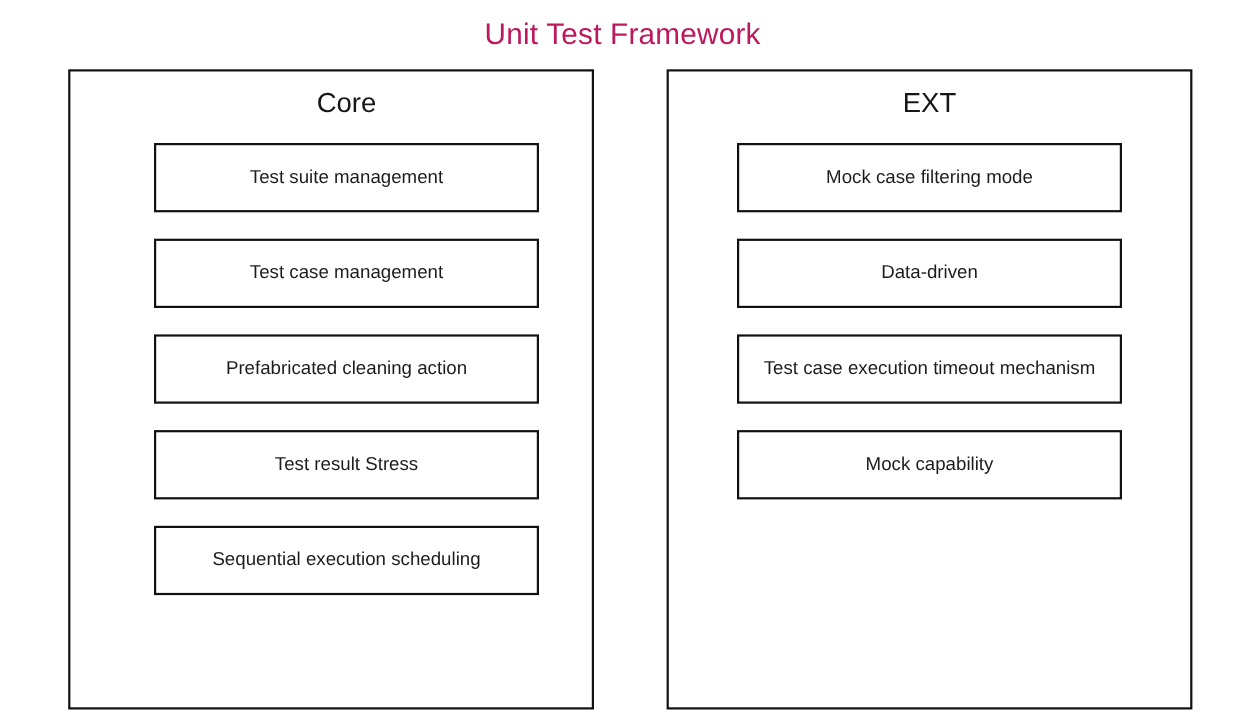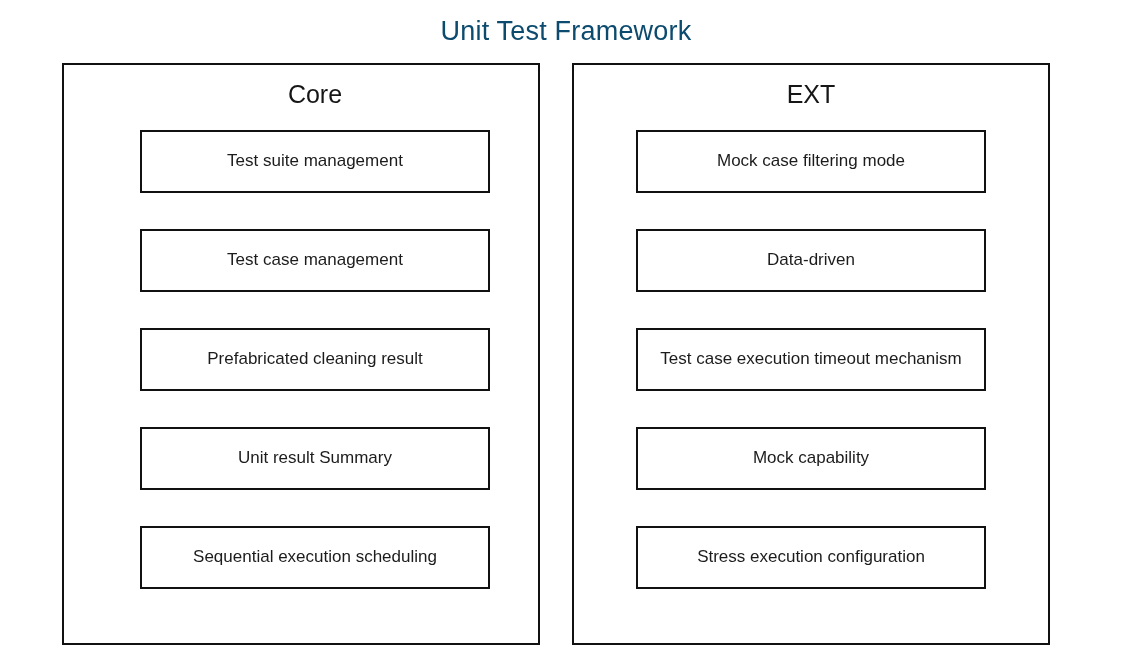--- a/index.html
+++ b/index.html
@@ -17,45 +17,45 @@
     overflow: hidden;
   }
   .diagram-title {
     position: absolute;
     top: 16px;
     left: 0;
     width: 100%;
     text-align: center;
     font-size: 27px;
     letter-spacing: 0.2px;
-    color: #0c4a6e;
+    color: #be185d;
   }
   .group-box {
     position: absolute;
     top: 63px;
     width: 478px;
     height: 582px;
     border: 2px solid #111111;
     background: #ffffff;
     box-sizing: border-box;
   }
   .group-box.core { left: 62px; padding-left: 28px; }
-  .group-box.ext  { left: 572px; }
+  .group-box.ext  { left: 606px; }
   .group-title {
     margin-top: 15px;
     text-align: center;
     font-size: 25px;
     color: #161616;
   }
   .items {
     margin-top: 21px;
     display: flex;
     flex-direction: column;
     align-items: center;
-    gap: 36px;
+    gap: 24px;
   }
   .feature-box {
     width: 350px;
     height: 63px;
     border: 2px solid #111111;
     background: #ffffff;
     box-sizing: border-box;
     display: flex;
     align-items: center;
     justify-content: center;
@@ -71,30 +71,29 @@
 
 <div class="canvas">
 
   <div class="diagram-title">Unit Test Framework</div>
 
   <div class="group-box core">
     <div class="group-title">Core</div>
     <div class="items">
       <div class="feature-box">Test suite management</div>
       <div class="feature-box">Test case management</div>
-      <div class="feature-box">Prefabricated cleaning result</div>
-      <div class="feature-box">Unit result Summary</div>
+      <div class="feature-box">Prefabricated cleaning action</div>
+      <div class="feature-box">Test result Stress</div>
       <div class="feature-box">Sequential execution scheduling</div>
     </div>
   </div>
 
   <div class="group-box ext">
     <div class="group-title">EXT</div>
     <div class="items">
       <div class="feature-box">Mock case filtering mode</div>
       <div class="feature-box">Data-driven</div>
       <div class="feature-box">Test case execution timeout mechanism</div>
       <div class="feature-box">Mock capability</div>
-      <div class="feature-box">Stress execution configuration</div>
     </div>
   </div>
 
 </div>
 
 </body></html>

